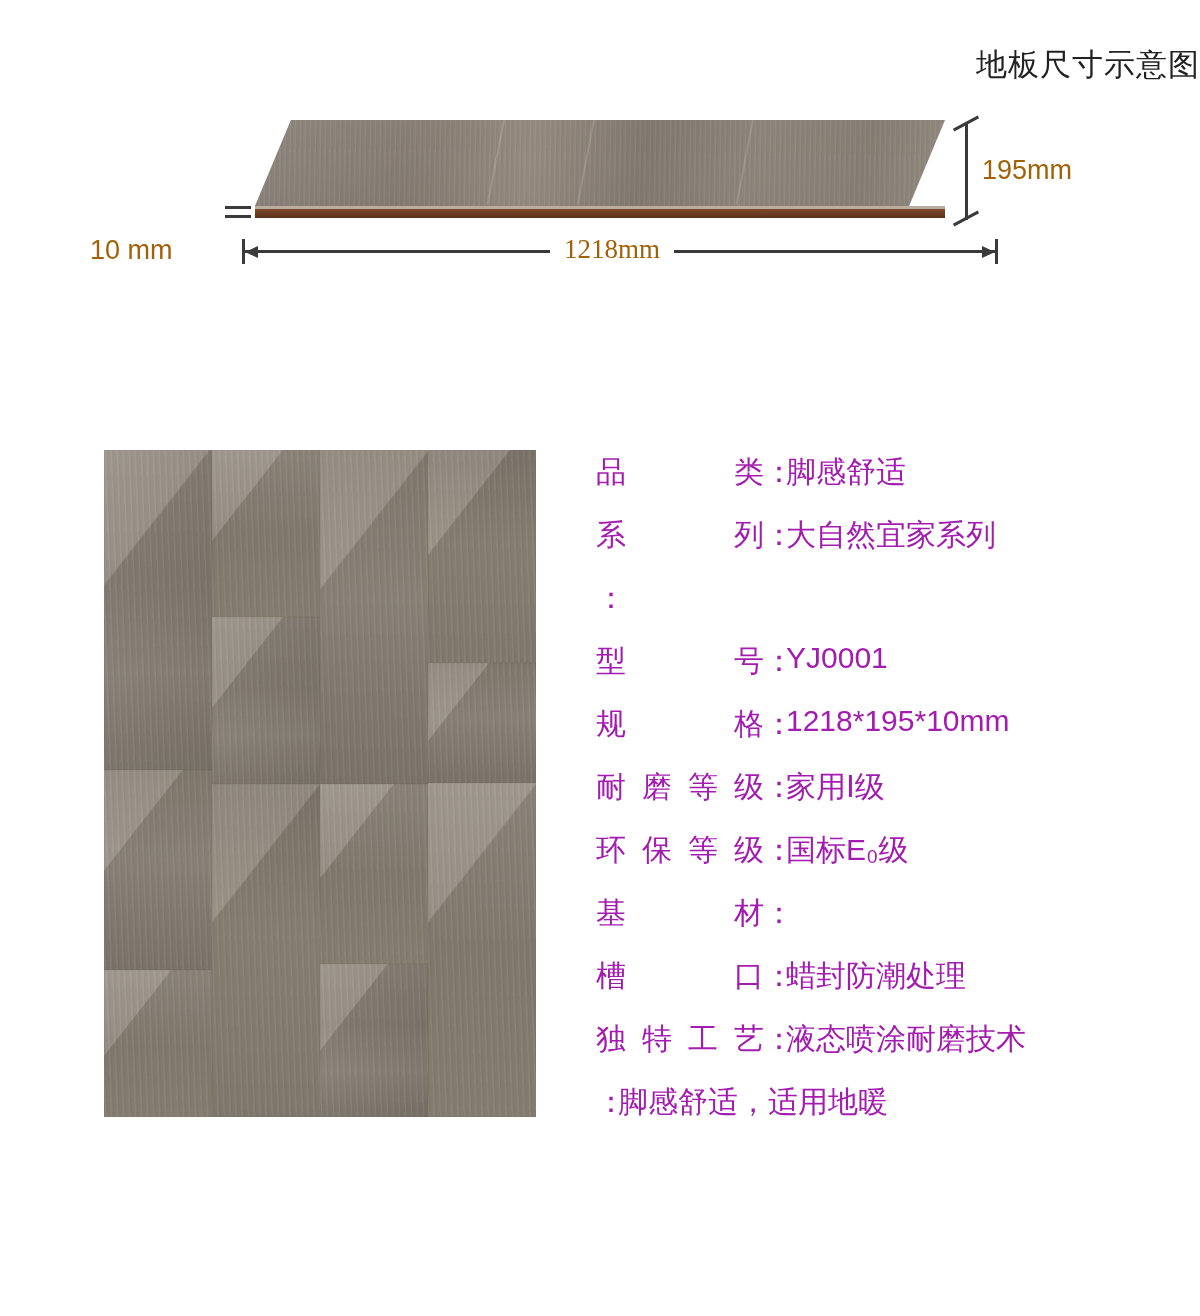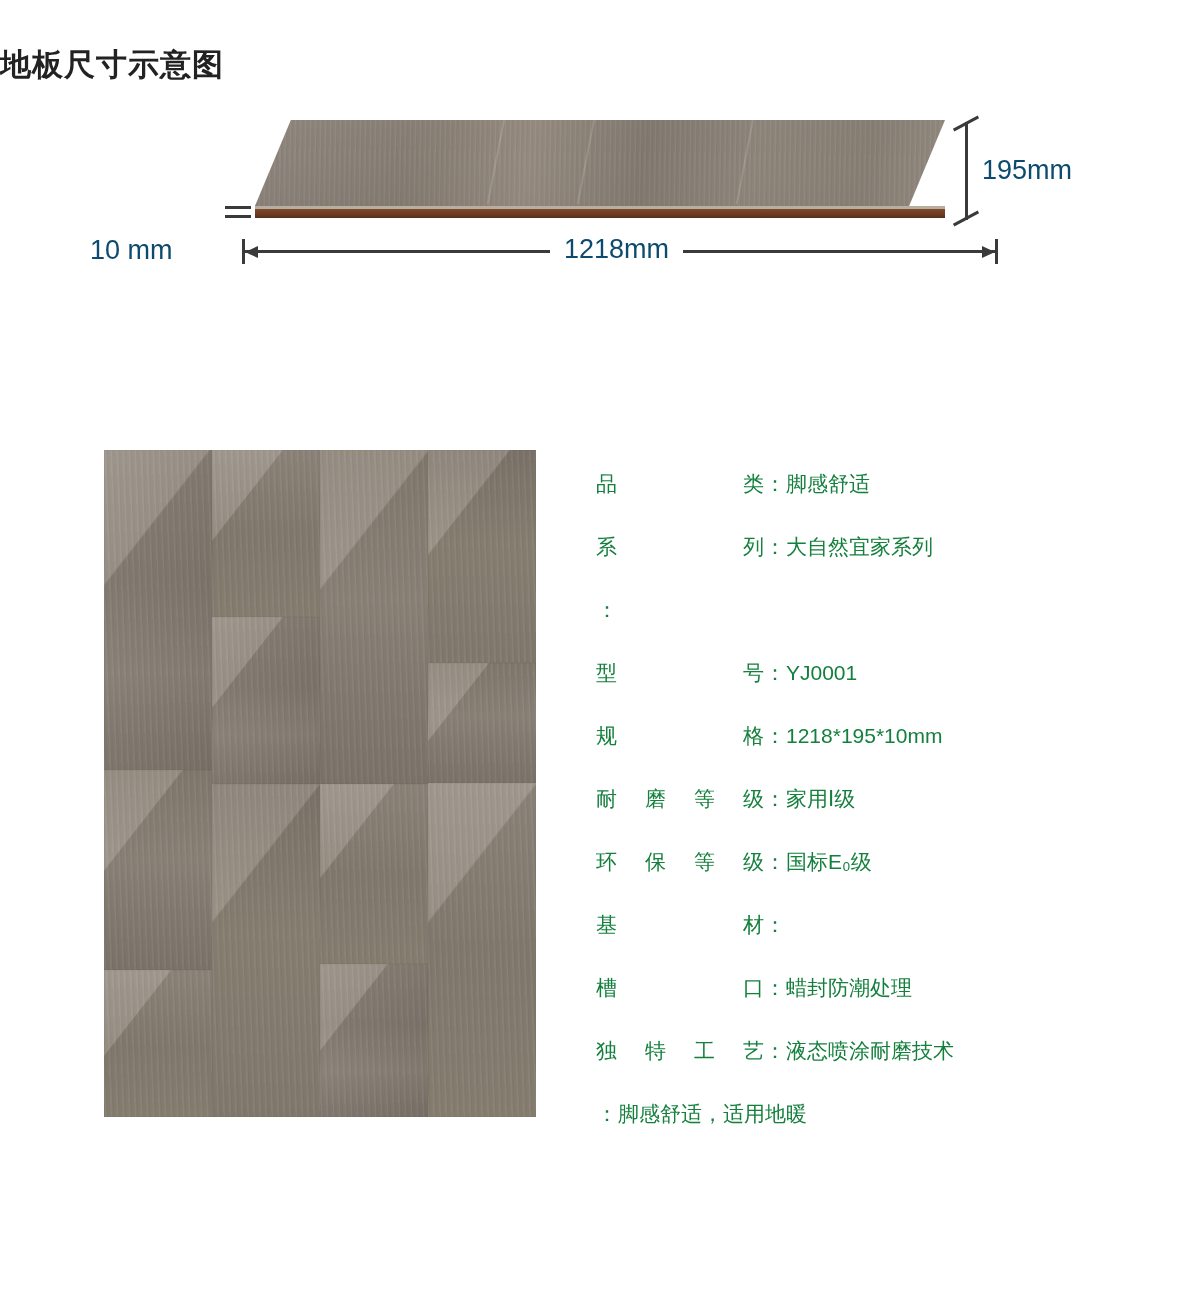--- a/index.html
+++ b/index.html
@@ -15,23 +15,23 @@
     color: #2b2b2b;
     overflow: hidden;
   }
 
   
   .page-title {
     position: absolute;
     top: 44px;
     left: 0;
     width: 1200px;
-    text-align: left;
+    text-align: right;
     font-size: 31px;
-    font-weight: bold;
+    font-weight: normal;
     letter-spacing: 1px;
     color: #222222;
   }
 
   
   .diagram {
     position: absolute;
     top: 110px;
     left: 90px;
     width: 1020px;
@@ -107,21 +107,21 @@
     background: #3a3a3a;
   }
   .tick {
     position: absolute;
     background: #3a3a3a;
   }
 
   .label {
     position: absolute;
     font-size: 27px;
-    color: #0c4a6e;
+    color: #a16207;
     white-space: nowrap;
   }
 
   
   .lbl-thickness {
     left: 0px;
     top: 88px;
     margin-top: 37px;
   }
   .dash-1 { left: 135px; top: 96px;  width: 26px; height: 3px; }
@@ -161,20 +161,21 @@
     border-bottom: 6px solid transparent;
   }
   .arrow-head.left  { left: 155px; top: 136px; border-right: 13px solid #3a3a3a; }
   .arrow-head.right { left: 892px; top: 136px; border-left: 13px solid #3a3a3a; }
 
   .lbl-length {
     left: 460px;
     top: 124px;
     background: #ffffff;
     padding: 0 14px;
+    font-family: Liberation Serif, serif;
   }
 
   
   .swatch {
     position: absolute;
     left: 104px;
     top: 450px;
     width: 432px;
     height: 667px;
     display: grid;
@@ -227,24 +228,24 @@
 
   
   .specs {
     position: absolute;
     left: 596px;
     top: 452px;
     width: 560px;
   }
   .spec-row {
     display: flex;
-    align-items: center;
+    align-items: flex-start;
     height: 63px;
-    font-size: 21px;
-    color: #15803d;
+    font-size: 30px;
+    color: #a21caf;
     white-space: nowrap;
   }
   .spec-label {
     width: 168px;
     letter-spacing: 0px;
     text-align: justify;
     text-align-last: justify;
   }
   .spec-colon {
     width: 22px;

